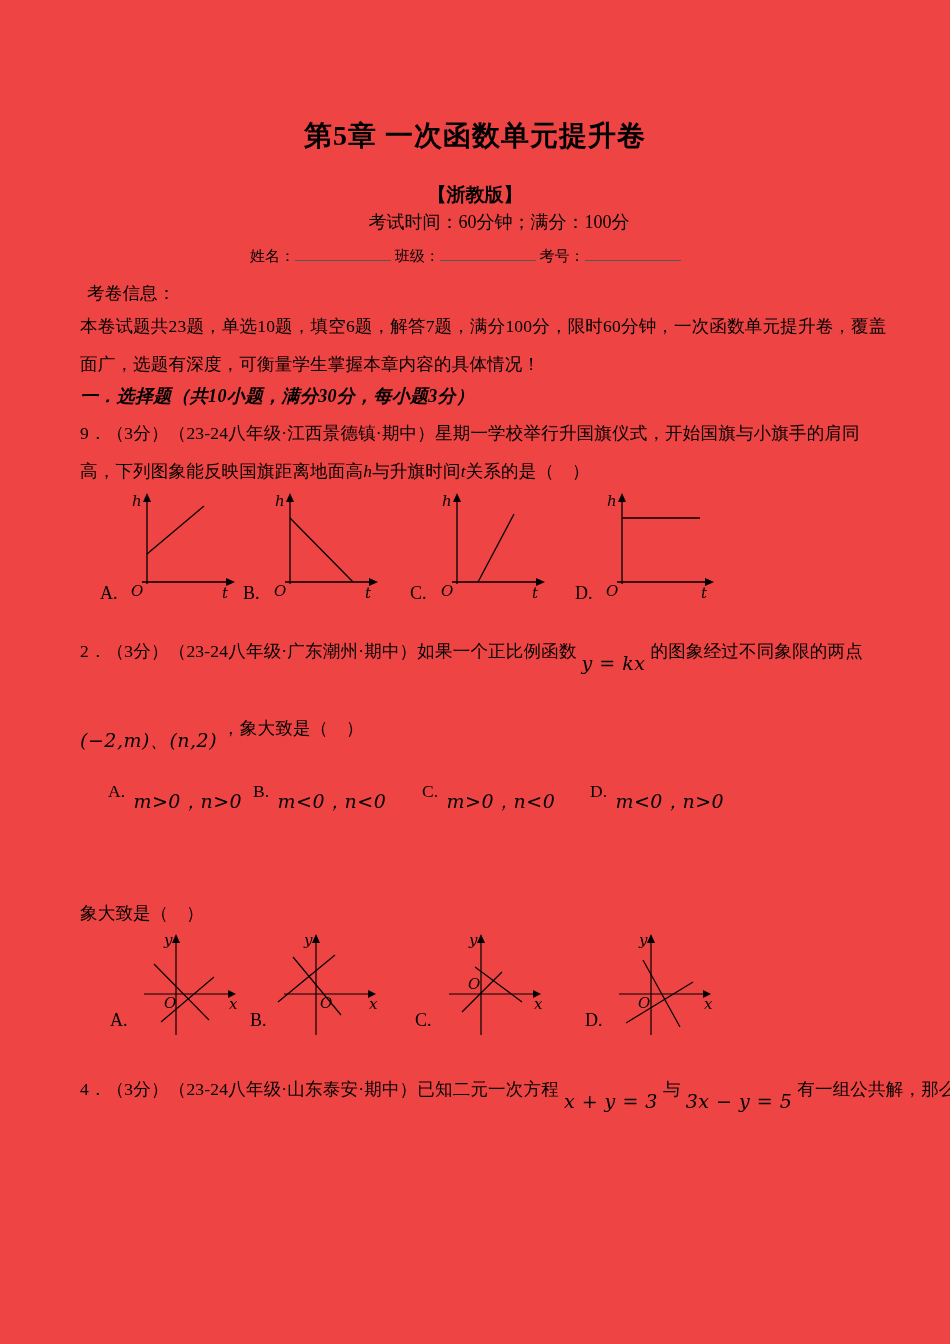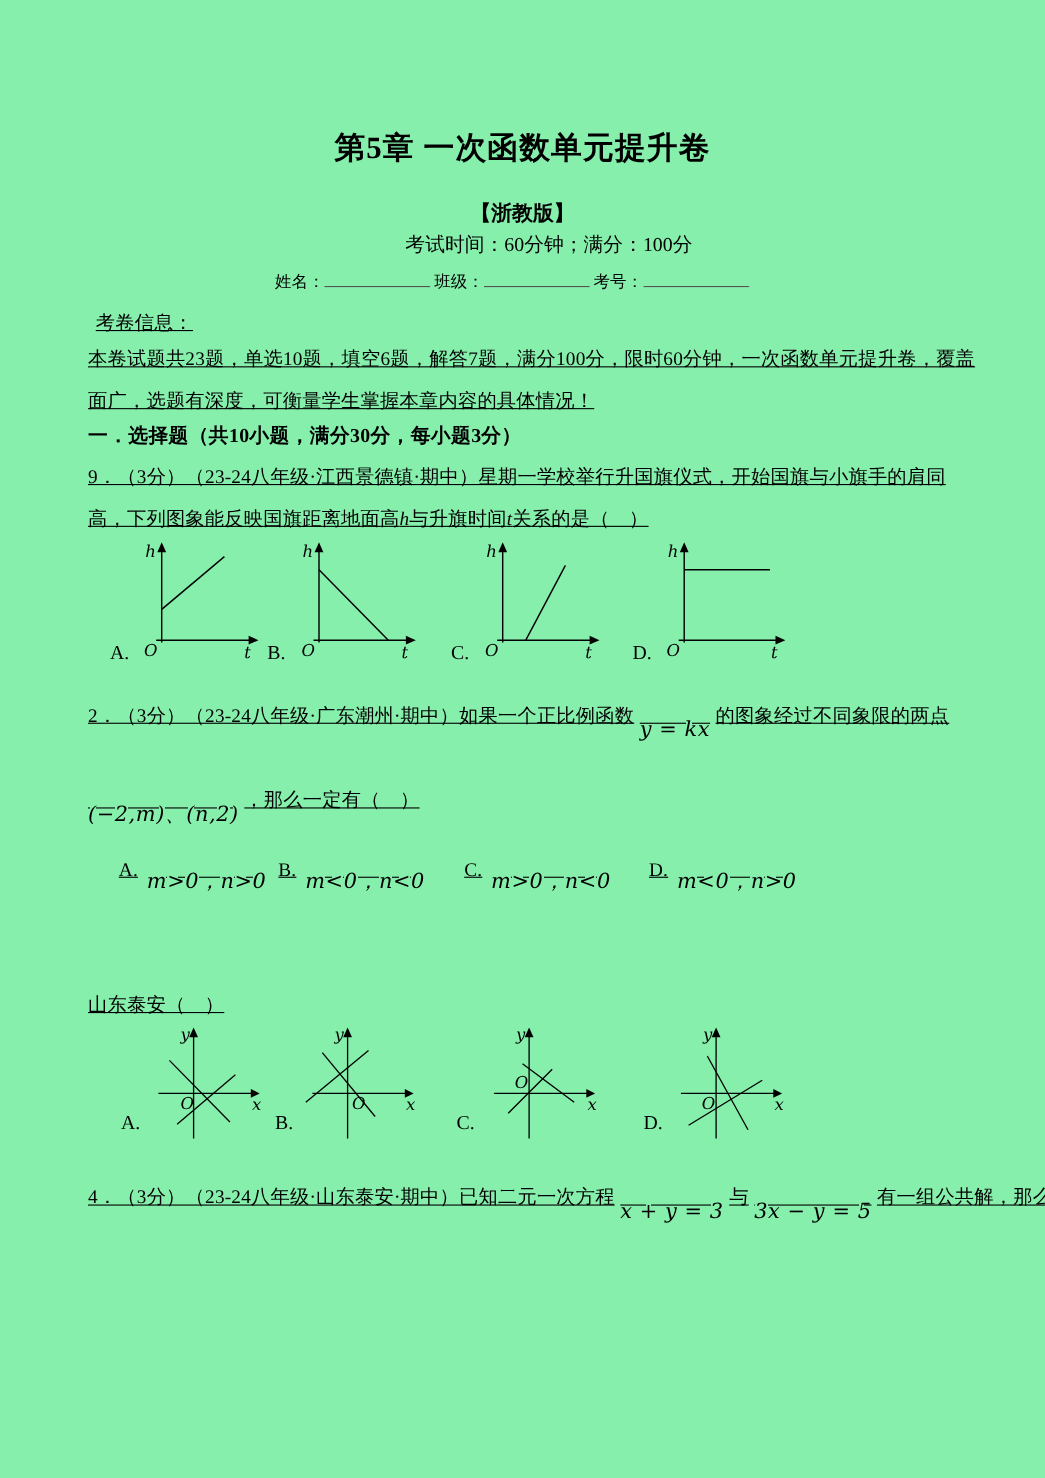--- a/index.html
+++ b/index.html
@@ -1,26 +1,26 @@
 <!DOCTYPE html>
 <html><head>
 <meta charset="utf-8">
 <style>
   html,body{margin:0;padding:0;background:#fff;}
-  .page{position:relative;width:950px;height:1344px;background:#86efac;overflow:hidden;
+  .page{position:relative;width:950px;height:1344px;background:#ef4444;overflow:hidden;
         font-family:"Liberation Serif","DejaVu Serif",serif;color:#000;}
   .abs{position:absolute;white-space:nowrap;line-height:1.25;}
   .center{left:0;width:950px;text-align:center;}
   .title{font-size:28px;font-weight:bold;letter-spacing:1px;}
   .edition{font-size:19px;font-weight:bold;}
   .meta{font-size:18px;padding-left:24px;}
   .nameline{font-size:15px;}
   .blank{display:inline-block;width:96px;border-bottom:1px solid #555;height:19px;vertical-align:baseline;}
-  .body-text{font-size:17.5px;letter-spacing:0.2px;text-decoration:underline;}
-  .sechead{font-size:18px;font-weight:bold;letter-spacing:0.3px;}
+  .body-text{font-size:17.5px;letter-spacing:0.2px;}
+  .sechead{font-size:18px;font-weight:bold;letter-spacing:0.3px;font-style:italic;}
   .math{font-style:italic;position:relative;top:13px;font-size:19px;letter-spacing:0.5px;
         padding:0 5px;font-family:"DejaVu Serif","Liberation Serif",serif;}
   .math.opt{top:11px;padding:0 2px 0 8px;}
   .graph{position:absolute;}
   .glabel{position:absolute;left:0;bottom:6px;font-size:18px;}
   svg text{font-family:"DejaVu Serif","Liberation Serif",serif;}
   .axlab{font-style:italic;font-size:15px;}
 </style>
 </head>
 <body>
@@ -98,38 +98,38 @@
       <text class="axlab" x="10" y="14">h</text>
       <text class="axlab" x="104" y="106">t</text>
       <text class="axlab" x="9" y="104">O</text>
     </svg>
   </div>
 
   <div class="abs body-text" style="left:80px;top:639px;">
     <span>2．（3分）（23-24八年级·广东潮州·期中）如果一个正比例函数</span><span class="math">y = kx</span><span>的图象经过不同象限的两点</span>
   </div>
   <div class="abs body-text" style="left:80px;top:716px;">
-    <span class="math" style="padding-left:0;">(−2,m)、(n,2)</span><span>，那么一定有（　）</span>
+    <span class="math" style="padding-left:0;">(−2,m)、(n,2)</span><span>，象大致是（　）</span>
   </div>
   <div>
     <div class="abs body-text" style="left:108px;top:779px;">
       <span>A.</span><span class="math opt">m&gt;0，n&gt;0</span>
     </div>
     <div class="abs body-text" style="left:253px;top:779px;">
       <span>B.</span><span class="math opt">m&lt;0，n&lt;0</span>
     </div>
     <div class="abs body-text" style="left:422px;top:779px;">
       <span>C.</span><span class="math opt">m&gt;0，n&lt;0</span>
     </div>
     <div class="abs body-text" style="left:590px;top:779px;">
       <span>D.</span><span class="math opt">m&lt;0，n&gt;0</span>
     </div>
   </div>
 
-  <div class="abs body-text" style="left:80px;top:903px;">山东泰安（　）</div>
+  <div class="abs body-text" style="left:80px;top:903px;">象大致是（　）</div>
 
   <div class="graph" style="left:110px;top:932px;width:140px;height:105px;">
     <span class="glabel">A.</span>
     <svg width="118" height="105" style="position:absolute;left:18px;top:0;">
       <line x1="48" y1="5" x2="48" y2="103" stroke="#000" stroke-width="1.2"></line>
       <polygon points="44,11 52,11 48,2" fill="#000"></polygon>
       <line x1="16" y1="62" x2="104" y2="62" stroke="#000" stroke-width="1.2"></line>
       <polygon points="100,58 100,66 108,62" fill="#000"></polygon>
       <line x1="26" y1="32" x2="81" y2="88" stroke="#000" stroke-width="1.2"></line>
       <line x1="33" y1="90" x2="86" y2="45" stroke="#000" stroke-width="1.2"></line>

